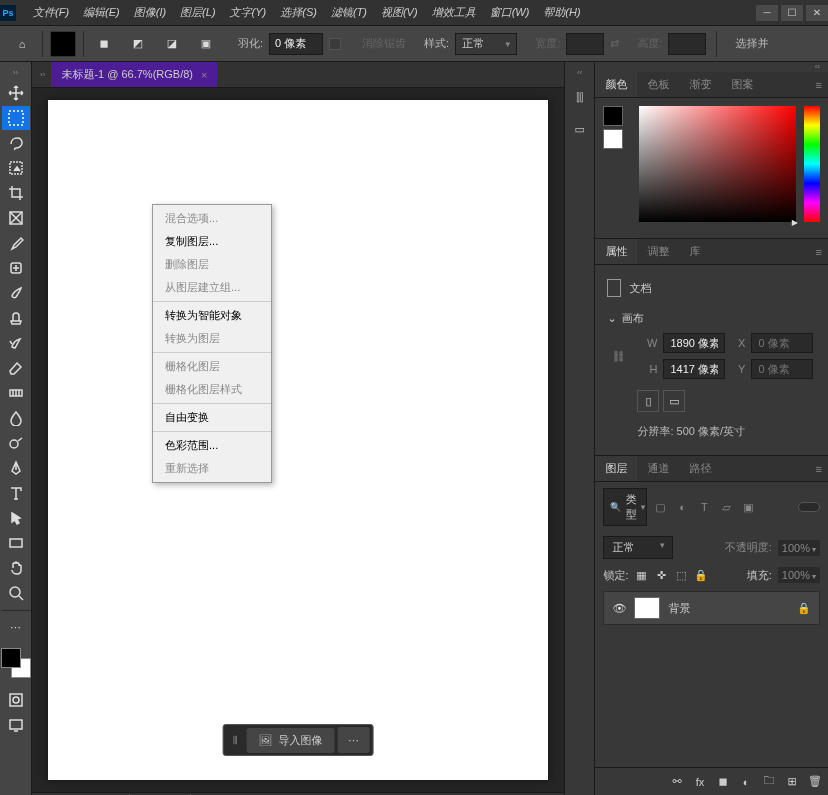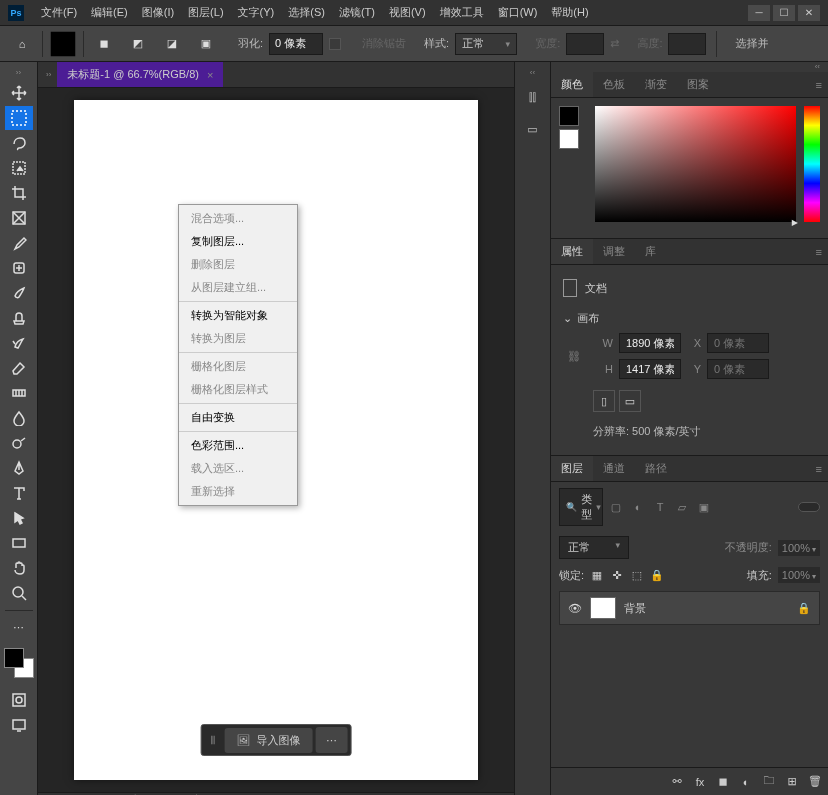--- a/index.html
+++ b/index.html
@@ -1,17 +1,17 @@
 <!DOCTYPE html>
 <html><head>
 <meta charset="utf-8">
 <style>
 *{margin:0;padding:0;box-sizing:border-box;font-family:"Microsoft YaHei",sans-serif;font-size:11px;color:#ccc;user-select:none}
 body{width:828px;height:795px;background:#323232;overflow:hidden;position:relative}
-.titlebar{height:26px;background:#323232;display:flex;align-items:center;padding:0 8px;border-bottom:1px solid #1a1a1a}
+.titlebar{height:26px;background:#323232;display:flex;align-items:center;padding:0 0;border-bottom:1px solid #1a1a1a}
 .ps-logo{width:16px;height:16px;background:#001e36;color:#31a8ff;font-size:9px;font-weight:bold;display:flex;align-items:center;justify-content:center;margin-right:10px}
 .menu-item{padding:2px 7px;cursor:default}
 .win-controls{margin-left:auto;display:flex;gap:3px}
 .win-btn{width:22px;height:16px;background:#4a4a4a;display:flex;align-items:center;justify-content:center;font-size:10px}
 .optbar{height:36px;background:#454545;display:flex;align-items:center;padding:0 8px;border-bottom:1px solid #1a1a1a;gap:6px}
 .ob-icon{width:28px;height:28px;display:flex;align-items:center;justify-content:center;color:#ddd}
 .ob-sep{width:1px;height:26px;background:#2a2a2a}
 .ob-label{color:#bbb;margin-left:12px}
 .ob-input{background:#2a2a2a;border:1px solid #1a1a1a;height:22px;padding:2px 5px;color:#eee;width:54px}
 .ob-check{width:12px;height:12px;border:1px solid #555;background:#3a3a3a;margin-right:3px}
@@ -25,21 +25,21 @@
 .tool svg{width:16px;height:16px;fill:none;stroke:#ddd;stroke-width:1.5}
 .color-swatch{width:30px;height:30px;position:relative;margin-top:8px}
 .fg-c{width:20px;height:20px;background:#000;border:1px solid #888;position:absolute;top:0;left:0;z-index:2}
 .bg-c{width:20px;height:20px;background:#fff;border:1px solid #888;position:absolute;bottom:0;right:0}
 .doc-area{flex:1;background:#252525;display:flex;flex-direction:column;position:relative}
 .tabs{height:28px;background:#323232;display:flex;align-items:center;padding-left:8px;border-bottom:1px solid #1a1a1a}
 .tabs-grab{color:#888;font-size:8px;margin-right:6px}
 .doc-tab{background:#4c1d95;padding:5px 10px;display:flex;align-items:center;gap:8px;color:#ddd}
 .doc-tab .x{color:#888;cursor:pointer}
 .canvas-wrap{flex:1;display:flex;justify-content:center;padding:12px 16px;position:relative}
-.canvas{width:404px;height:680px;background:#fff;box-shadow:0 0 8px rgba(0,0,0,.5);position:relative}
+.canvas{width:500px;height:680px;background:#fff;box-shadow:0 0 8px rgba(0,0,0,.5);position:relative}
 .context-menu{position:absolute;top:104px;left:104px;width:120px;background:#f0f0f0;border:1px solid #999;box-shadow:2px 2px 6px rgba(0,0,0,.3);padding:2px 0}
 .cm-item{padding:4px 12px;color:#888;font-size:11px}
 .cm-item.en{color:#000}
 .cm-sep{height:1px;background:#ccc;margin:2px 0}
 .import-bar{position:absolute;bottom:36px;left:50%;transform:translateX(-50%);background:#2a2a2a;border:1px solid #555;border-radius:3px;height:32px;display:flex;align-items:center;padding:3px;gap:3px}
 .import-btn{background:#454545;border-radius:3px;padding:5px 12px;display:flex;align-items:center;gap:6px;color:#ddd}
 .import-more{background:#454545;border-radius:3px;width:32px;height:26px;display:flex;align-items:center;justify-content:center}
 .statusbar{height:22px;background:#323232;display:flex;align-items:center;padding:0 8px;color:#bbb;font-size:10px;border-top:1px solid #1a1a1a}
 .collapsed-panels{width:36px;background:#383838;border-left:1px solid #1a1a1a;display:flex;flex-direction:column;align-items:center;padding-top:6px;gap:8px}
 .cp-grab{color:#888;font-size:8px}
@@ -94,21 +94,21 @@
 .layer-thumb{width:26px;height:22px;background:#fff;border:1px solid #666}
 .layer-lock{margin-left:auto;color:#888}
 .layers-footer{height:28px;border-top:1px solid #1a1a1a;display:flex;align-items:center;justify-content:flex-end;padding:0 6px;gap:9px;color:#888}
 .lf-icon{width:14px;text-align:center}
 </style>
 </head>
 <body>
 
 <div class="titlebar">
   <div class="ps-logo">Ps</div>
-  <div id="menu-host" style="display: flex;">
+  <div id="menu-host" style="display: flex; font-style: italic;">
       <span class="menu-item">文件(F)</span>
       <span class="menu-item">编辑(E)</span>
       <span class="menu-item">图像(I)</span>
       <span class="menu-item">图层(L)</span>
       <span class="menu-item">文字(Y)</span>
       <span class="menu-item">选择(S)</span>
       <span class="menu-item">滤镜(T)</span>
       <span class="menu-item">视图(V)</span>
       <span class="menu-item">增效工具</span>
       <span class="menu-item">窗口(W)</span>
@@ -304,21 +304,20 @@
             <div class="cm-sep"></div>
             <div class="cm-item en">转换为智能对象</div>
             <div class="cm-item">转换为图层</div>
             <div class="cm-sep"></div>
             <div class="cm-item">栅格化图层</div>
             <div class="cm-item">栅格化图层样式</div>
             <div class="cm-sep"></div>
             <div class="cm-item en">自由变换</div>
             <div class="cm-sep"></div>
             <div class="cm-item en">色彩范围...</div>
-            <div class="cm-item">载入选区...</div>
             <div class="cm-item">重新选择</div>
           </div>
       </div>
       <div class="import-bar">
         <span style="color:#888;padding:0 6px">⦀</span>
         <div class="import-btn">
             <span>🖼</span>
             <span>导入图像</span>
           </div>
         <div class="import-more">⋯</div>

